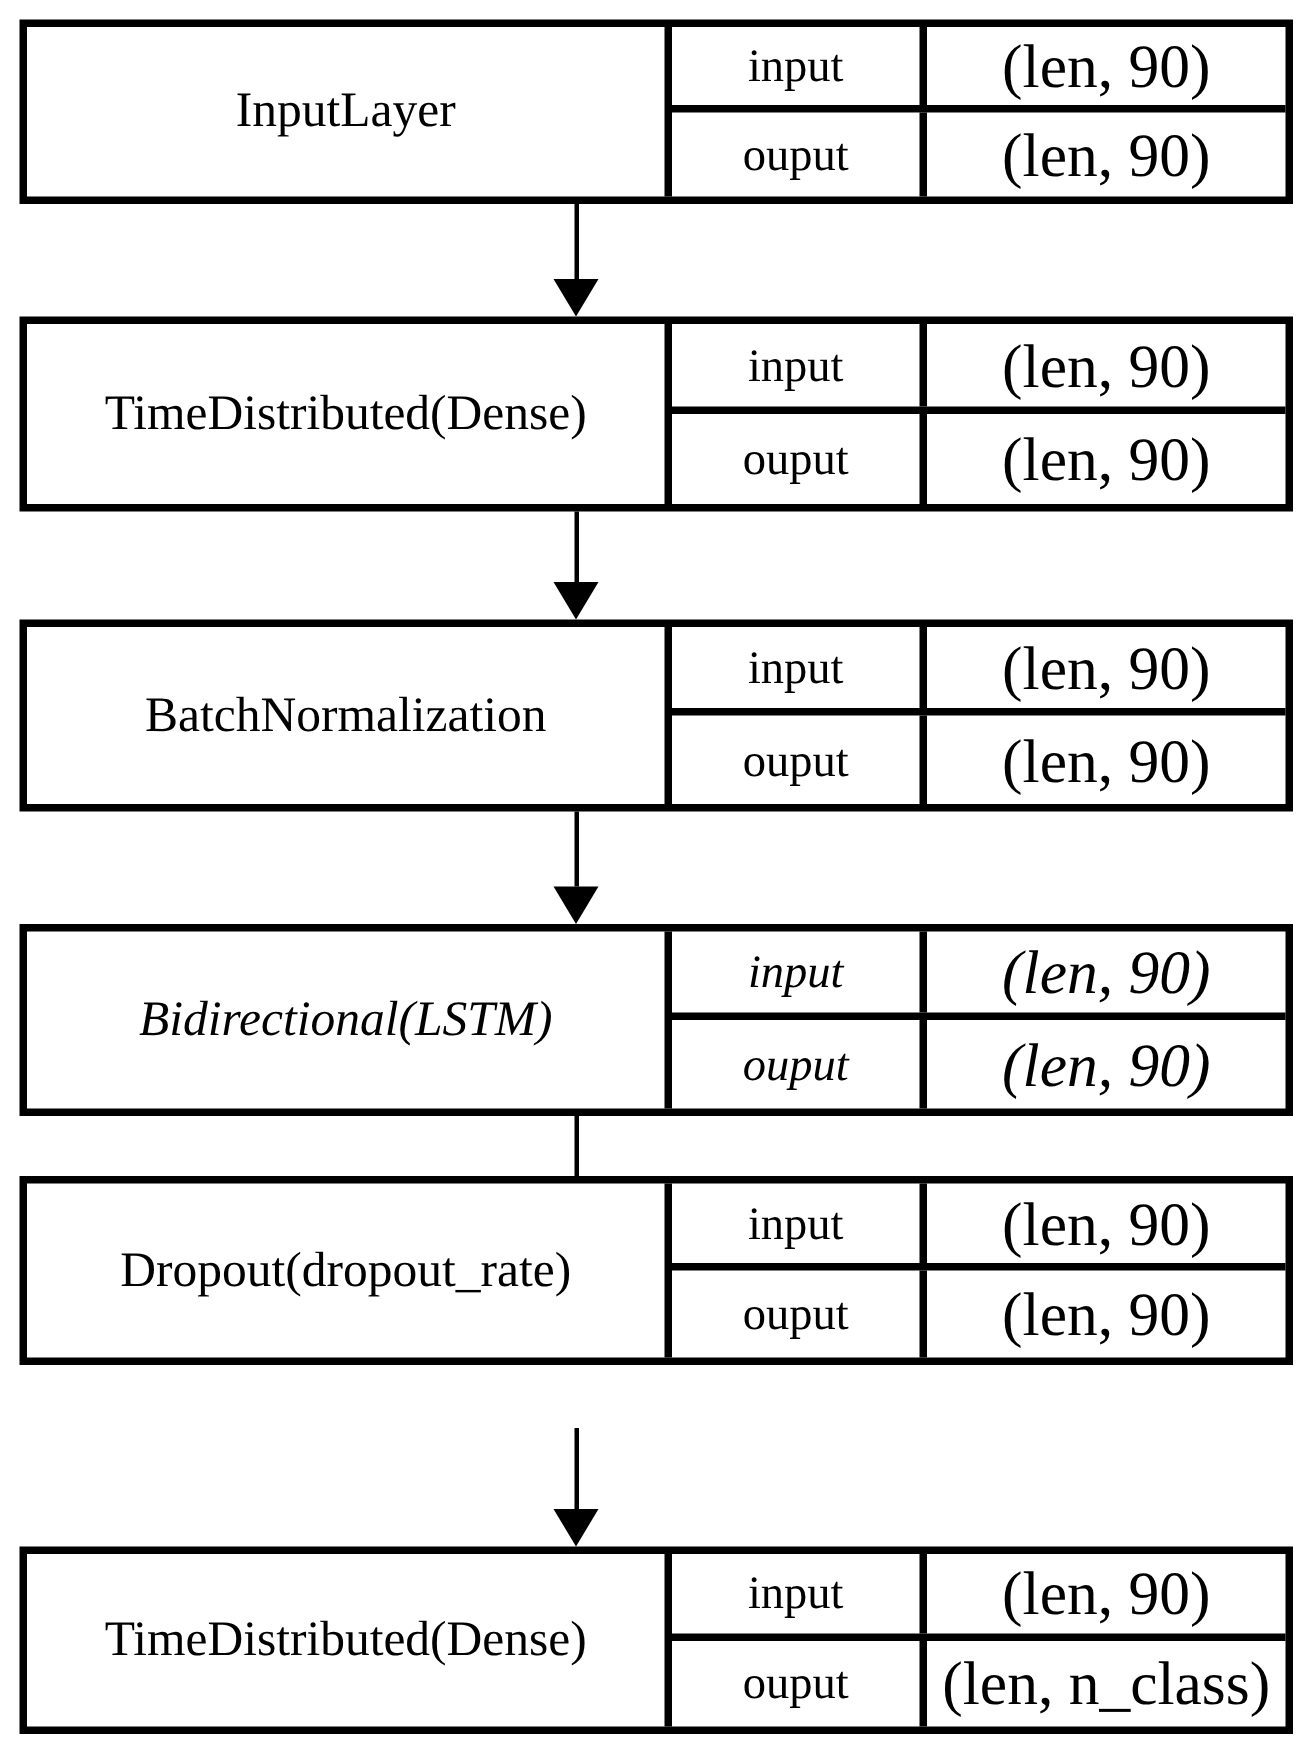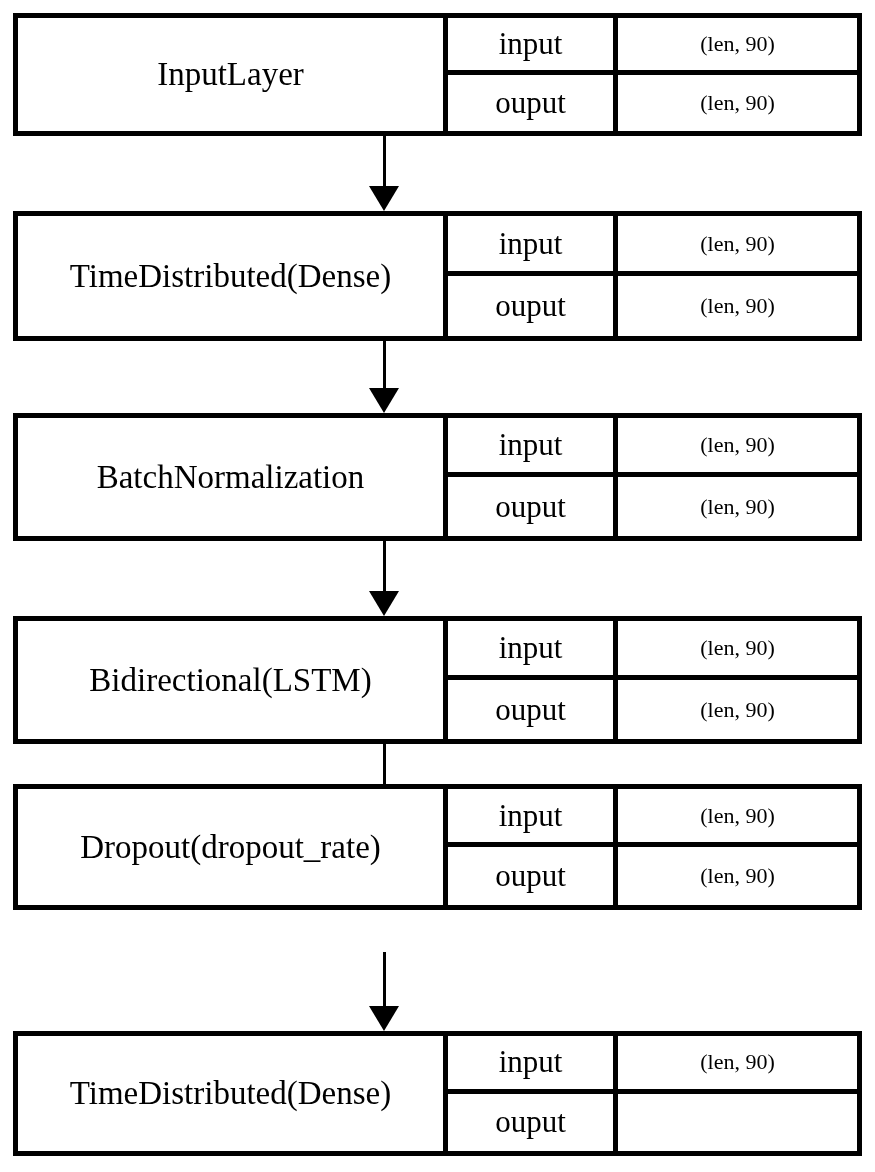--- a/index.html
+++ b/index.html
@@ -77,21 +77,21 @@
     justify-content: center;
     font-size: 31px;
     border-right: 5px solid #000000;
   }
   .io-val {
     box-sizing: border-box;
     flex: 1 1 auto;
     display: flex;
     align-items: center;
     justify-content: center;
-    font-size: 22px;
+    font-size: 41px;
     padding: 0 4px;
     white-space: nowrap;
   }
 
   
   .arrow {
     position: absolute;
     left: 369px;            
     width: 30px;
   }
@@ -167,21 +167,21 @@
         <div class="io-val">(len, 90)</div>
       </div>
     </div>
   </div>
 
   <div class="arrow" style="top:541px; height:75px;">
     <div class="shaft" style="height:50px;"></div>
     <div class="head" style="top:50px;"></div>
   </div>
 
-  <div class="node" style="top:616px; height:128px;">
+  <div class="node" style="top:616px; height:128px;font-style:italic;">
     <div class="node-name">Bidirectional(LSTM)</div>
     <div class="node-io">
       <div class="io-row top">
         <div class="io-key">input</div>
         <div class="io-val">(len, 90)</div>
       </div>
       <div class="io-row">
         <div class="io-key">ouput</div>
         <div class="io-val">(len, 90)</div>
       </div>
@@ -214,17 +214,18 @@
 
   <div class="node" style="top:1031px; height:125px;">
     <div class="node-name">TimeDistributed(Dense)</div>
     <div class="node-io">
       <div class="io-row top">
         <div class="io-key">input</div>
         <div class="io-val">(len, 90)</div>
       </div>
       <div class="io-row">
         <div class="io-key">ouput</div>
+        <div class="io-val">(len, n_class)</div>
       </div>
     </div>
   </div>
 
 </div>
 
 </body></html>

